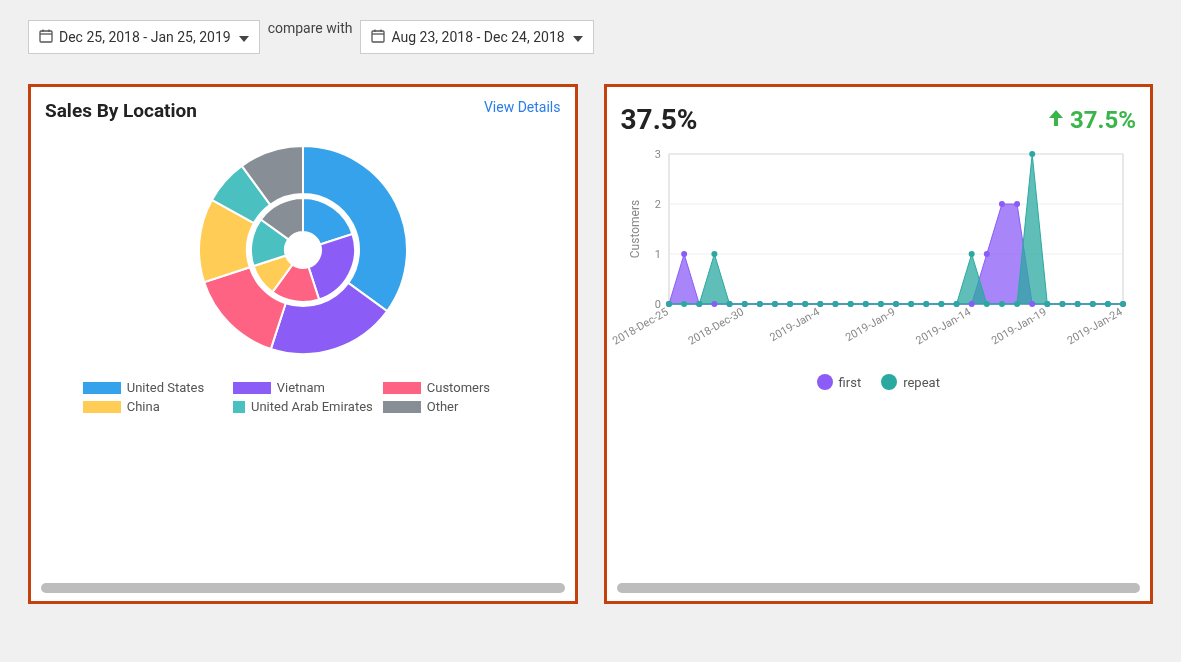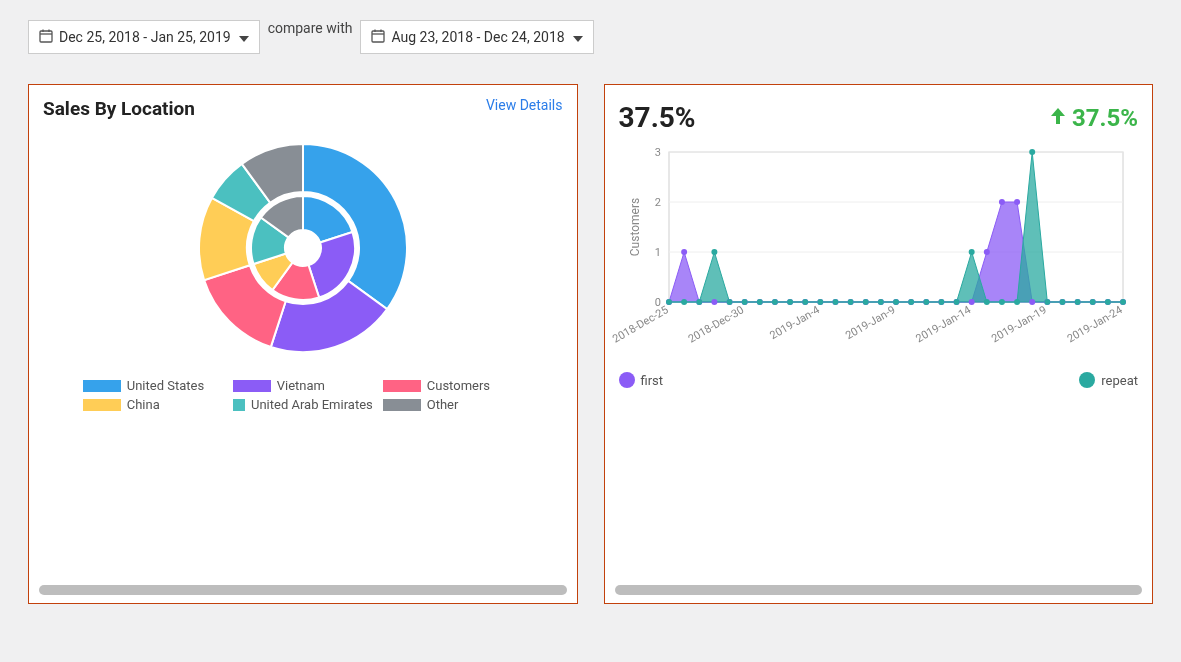--- a/index.html
+++ b/index.html
@@ -34,21 +34,21 @@
   .compare-label {
     font-size: 14px;
     color: #444;
   }
   .cards {
     display: flex;
     gap: 26px;
   }
   .card {
     background: #fff;
-    border: 1px solid #c2410c;
+    border: 3px solid #c2410c;
     width: 550px;
     height: 520px;
     padding: 12px 14px 14px 14px;
     position: relative;
     display: flex;
     flex-direction: column;
   }
   .card-header {
     display: flex;
     justify-content: space-between;
@@ -110,21 +110,21 @@
     width: 140px;
   }
   .swatch {
     width: 38px;
     height: 12px;
   }
   .dot-swatch {
     width: 16px; height: 16px; border-radius: 50%;
   }
   .legend-center {
-    display:flex; gap:20px; justify-content:space-between; margin-top:10px; width:100%;
+    display:flex; gap:20px; justify-content:center; margin-top:10px; width:100%;
   }
   .scrollbar-fake {
     position:absolute;
     left:10px; right:10px; bottom:8px;
     height:10px;
     background:#bdbdbd;
     border-radius:5px;
   }
   svg { overflow: visible; }
   .axis-label { font-size: 11px; fill:#888; }

